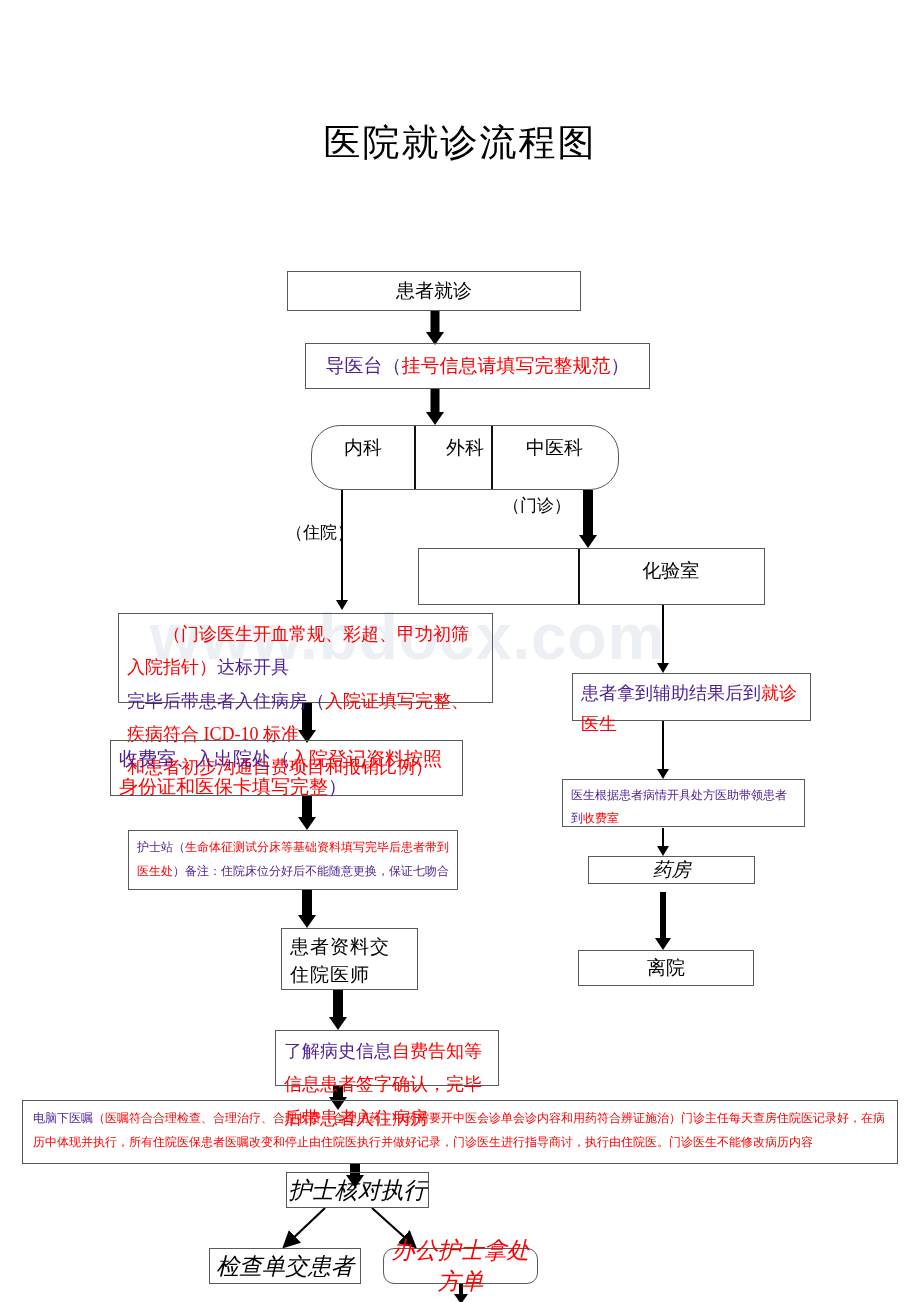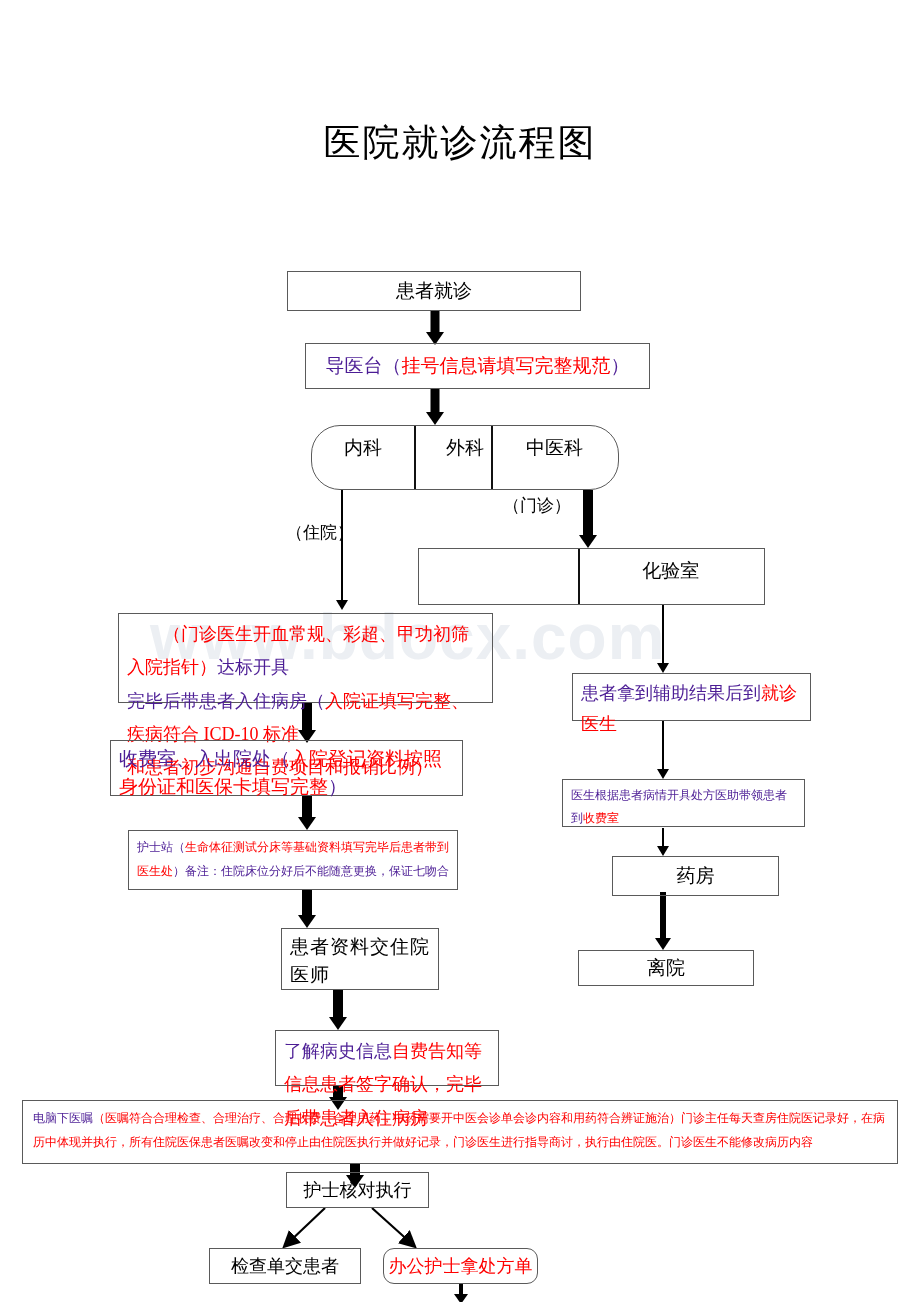--- a/index.html
+++ b/index.html
@@ -74,21 +74,21 @@
     bottom: 0;
     display: flex;
     align-items: flex-start;
     justify-content: center;
     padding-top: 9px;
     box-sizing: border-box;
   }
   .red { color: #ff0000; }
   .blk { color: #4c1d95; }
   .t15 { font-size: 18px; }
-  .t17 { font-size: 18px; }
+  .t17 { font-size: 23px; font-style: italic; }
   .t19 { font-size: 19px; }
   .t12 { font-size: 12px; }
   .para {
     line-height: 1.85;
     text-align: left;
   }
   .indent { text-indent: 2em; }
   .lbl {
     position: absolute;
     font-size: 17px;
@@ -226,21 +226,21 @@
     <div class="inner para t12" style="line-height:2.0;">
       <span class="blk">护士站（</span><span class="red">生命体征测试分床等基础资料填写完毕后患者带到医生处</span><span class="blk">）备注：住院床位分好后不能随意更换，保证七吻合</span>
     </div>
   </div>
 
   <div class="arrow-fat" style="left:296px; top:890px; width:22px; height:38px;">
     <div class="stem" style="width:10px; height:26px;"></div>
     <div class="head"></div>
   </div>
 
-  <div class="box" style="left:281px; top:928px; width:158px; height:62px;">
+  <div class="box" style="left:281px; top:928px; width:137px; height:62px;">
     <div class="inner para t19" style="line-height:1.45; letter-spacing:1px;">患者资料交住院医师</div>
   </div>
 
   <div class="arrow-fat" style="left:327px; top:990px; width:22px; height:40px;">
     <div class="stem" style="width:10px; height:28px;"></div>
     <div class="head"></div>
   </div>
 
   <div class="box" style="left:275px; top:1030px; width:224px; height:56px;">
     <div class="inner para t15" style="line-height:1.85;">
@@ -306,21 +306,21 @@
     <div class="inner para t12" style="line-height:1.9;">
       <span class="blk">医生根据患者病情开具处方医助带领患者到</span><span class="red">收费室</span>
     </div>
   </div>
 
   <div class="arrow-fat arrow-thin" style="left:655px; top:828px; width:16px; height:28px;">
     <div class="stem" style="width:2px; height:18px;"></div>
     <div class="head"></div>
   </div>
 
-  <div class="box" style="left:612px; top:856px; width:167px; height:40px;">
+  <div class="box" style="left:588px; top:856px; width:167px; height:28px;font-style:italic;">
     <div class="ctr t19">药房</div>
   </div>
 
   <div class="arrow-fat" style="left:652px; top:892px; width:22px; height:58px;">
     <div class="stem" style="width:6px; height:46px;"></div>
     <div class="head" style="border-left-width:8px; border-right-width:8px; border-top-width:12px;"></div>
   </div>
 
   <div class="box" style="left:578px; top:950px; width:176px; height:36px;">
     <div class="ctr t19">离院</div>

